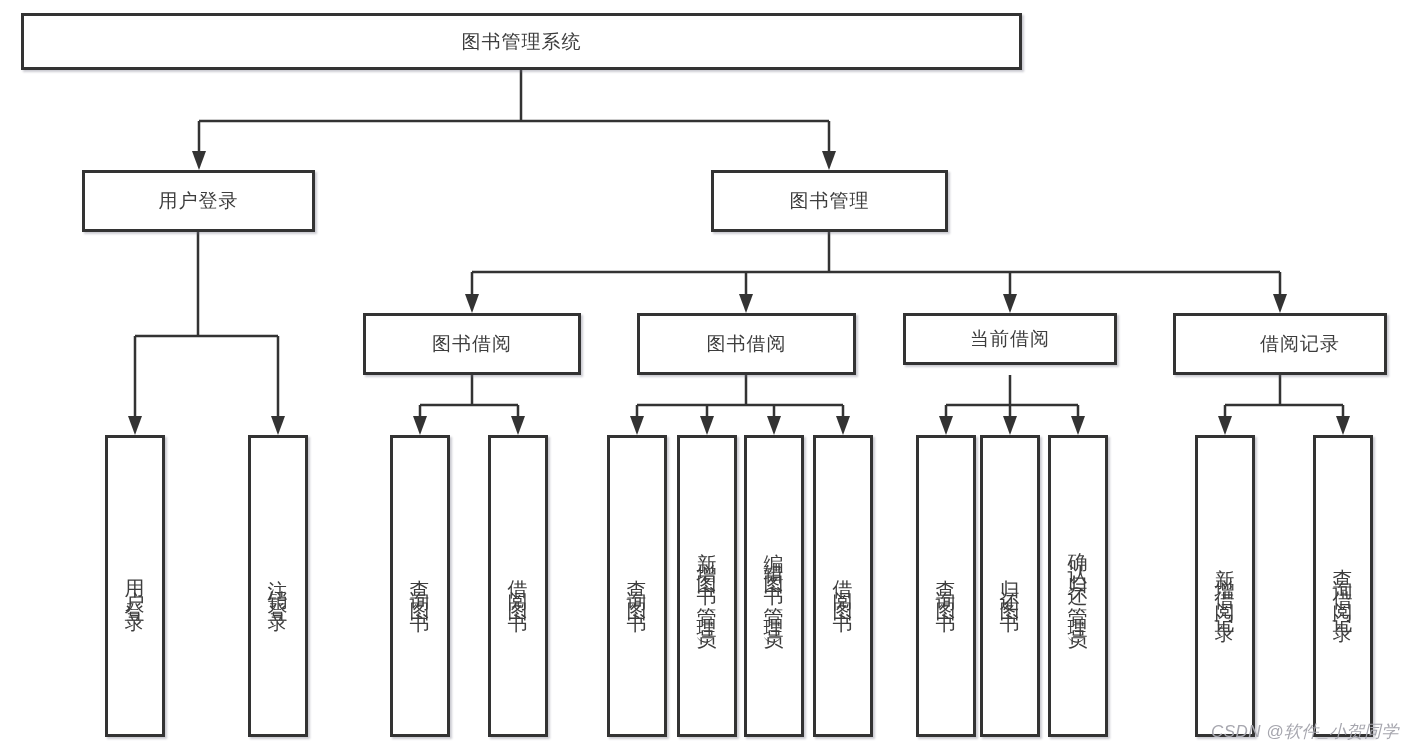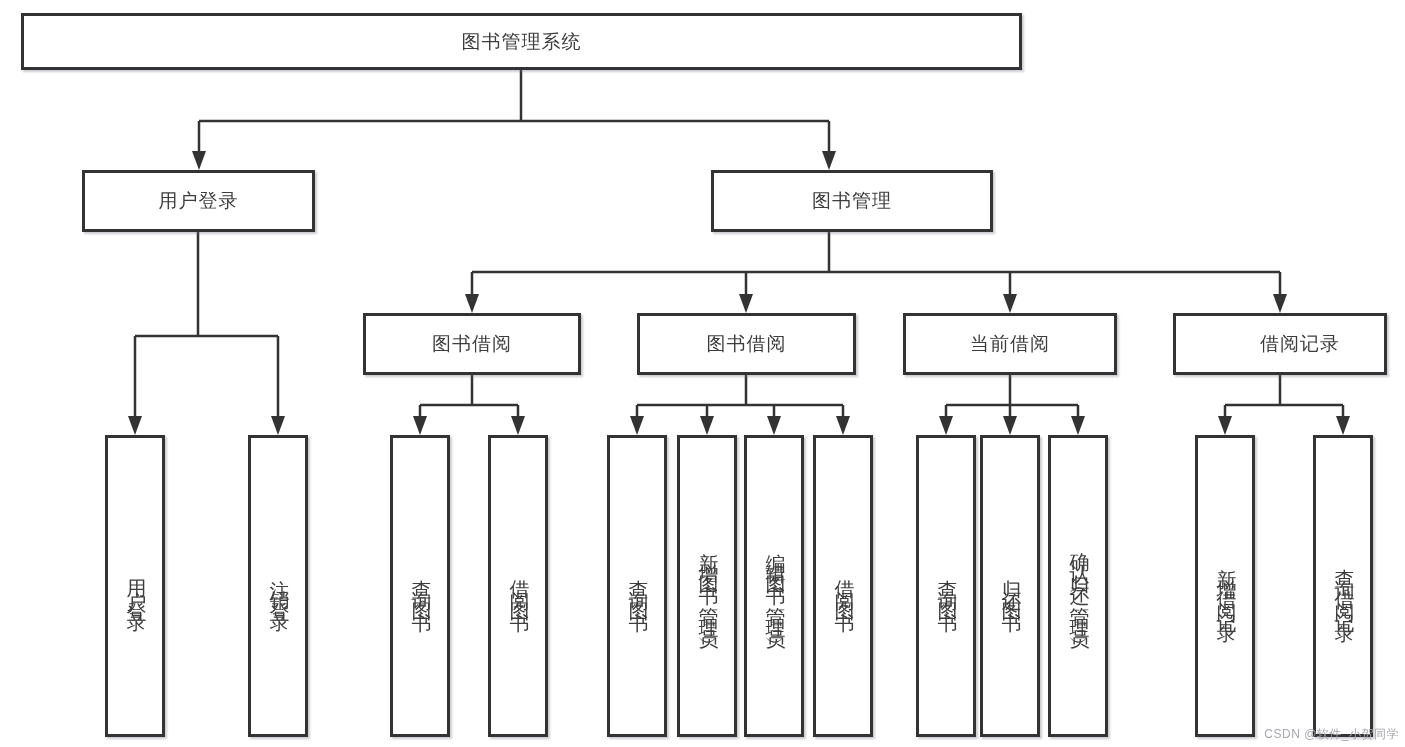--- a/index.html
+++ b/index.html
@@ -26,21 +26,20 @@
   .box {
     position: absolute;
     box-sizing: border-box;
     background: #ffffff;
     border: 3px solid #333333;
     display: flex;
     align-items: center;
     justify-content: center;
     color: #3d3d3d;
     box-shadow: 2px 2px 2px rgba(110,110,125,0.35);
-    font-family: Liberation Mono, monospace;
   }
   .hbox {
     font-size: 19px;
     letter-spacing: 1px;
   }
   .leaf {
     width: 60px;
     height: 302px;
     top: 435px;
   }
@@ -49,23 +48,24 @@
     text-orientation: mixed;
     font-size: 20px;
     line-height: 1;
     letter-spacing: 11px;
     white-space: nowrap;
   }
   .watermark {
     position: absolute;
     right: 6px;
     bottom: 4px;
-    font-size: 12px;
+    font-size: 17px;
     color: #a6a6ae;
     letter-spacing: 0.5px;
+    font-style: italic;
   }
 </style>
 </head>
 <body>
 
 <div class="canvas">
 
   <svg class="connectors" viewBox="0 0 1405 747" xmlns="http://www.w3.org/2000/svg">
     <g stroke="#333333" stroke-width="2.5" fill="none">
 
@@ -106,31 +106,31 @@
     </g>
   </svg>
 
   <div class="box hbox" style="left:21px; top:13px; width:1001px; height:57px;">
     <span>图书管理系统</span>
   </div>
 
   <div class="box hbox" style="left:82px; top:170px; width:233px; height:62px;">
     <span>用户登录</span>
   </div>
-  <div class="box hbox" style="left:711px; top:170px; width:282px; height:62px;">
+  <div class="box hbox" style="left:711px; top:170px; width:237px; height:62px;">
     <span>图书管理</span>
   </div>
 
   <div class="box hbox" style="left:363px; top:313px; width:218px; height:62px;">
     <span>图书借阅</span>
   </div>
   <div class="box hbox" style="left:637px; top:313px; width:219px; height:62px;">
     <span>图书借阅</span>
   </div>
-  <div class="box hbox" style="left:903px; top:313px; width:214px; height:62px;">
+  <div class="box hbox" style="left:903px; top:313px; width:214px; height:52px;">
     <span>当前借阅</span>
   </div>
   <div class="box hbox" style="left:1173px; top:313px; width:214px; height:62px;padding-left:40px;">
     <span>借阅记录</span>
   </div>
 
   <div class="box leaf" style="left:105px;">
     <span>用户登录</span>
   </div>
   <div class="box leaf" style="left:248px;">

